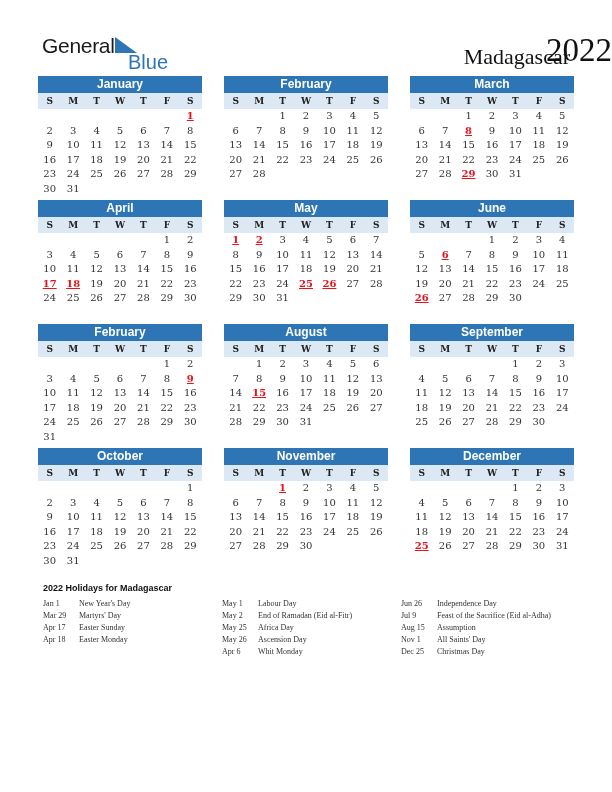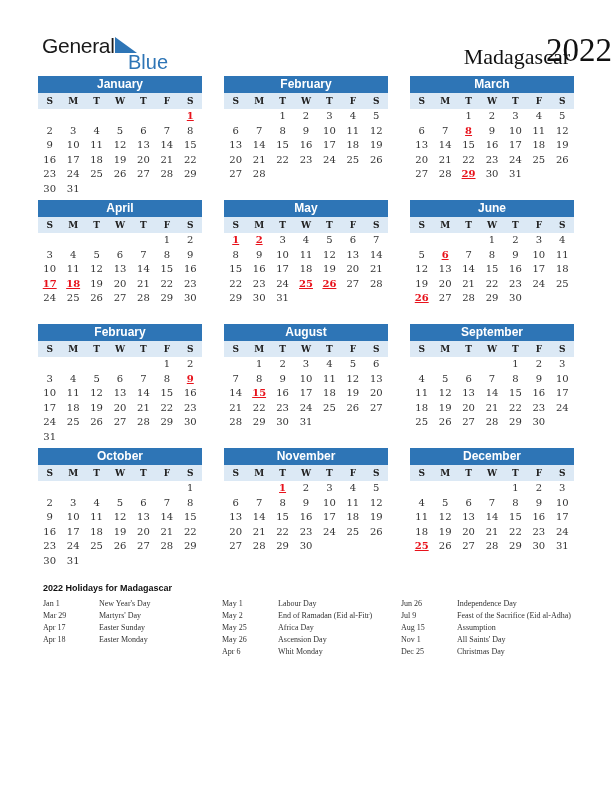--- a/index.html
+++ b/index.html
@@ -11,21 +11,21 @@
   .year { position: absolute; left: 0; width: 612px; top: 32px; text-align: right; font-family: "Liberation Serif", serif; font-size: 33px; color: #111; }
   .country { position: absolute; right: 42px; top: 44px; font-family: "Liberation Serif", serif; font-size: 22px; color: #111; }
   .month { position: absolute; width: 164px; }
   .mhead { height: 17px; background: #2e75b6; color: #fff; font-family: Liberation Sans, sans-serif; font-weight: bold; font-size: 12px; text-align: center; line-height: 17px; }
   .dow { display: grid; grid-template-columns: repeat(7, 1fr); height: 16px; background: #dce9f5; font-size: 9px; font-weight: bold; line-height: 16px; text-align: center; color: #222; }
   .days { display: grid; grid-template-columns: repeat(7, 1fr); font-size: 10px; text-align: center; }
   .days span { height: 14.5px; line-height: 14.5px; color: #333; }
   .days span.hol { color: #e8121b; font-weight: bold; text-decoration: underline; }
   .hol-title { position: absolute; left: 43px; top: 583px; font-family: "Liberation Sans", sans-serif; font-weight: bold; font-size: 9px; color: #111; }
   .hol-col { position: absolute; top: 598px; font-size: 8px; color: #333; font-family: "Liberation Serif", serif; }
-  .hol-row { display: flex; height: 12px; line-height: 12px; gap: 20px; }
+  .hol-row { display: flex; height: 12px; line-height: 12px; }
   .hol-row .d { width: 36px; flex: none; }
   .hol-row .n { width: 138px; }
 </style>
 </head>
 <body>
 
 <div class="logo">
   <span class="gen">General</span>
   <span class="tri"></span>
   <span class="blue">Blue</span>

